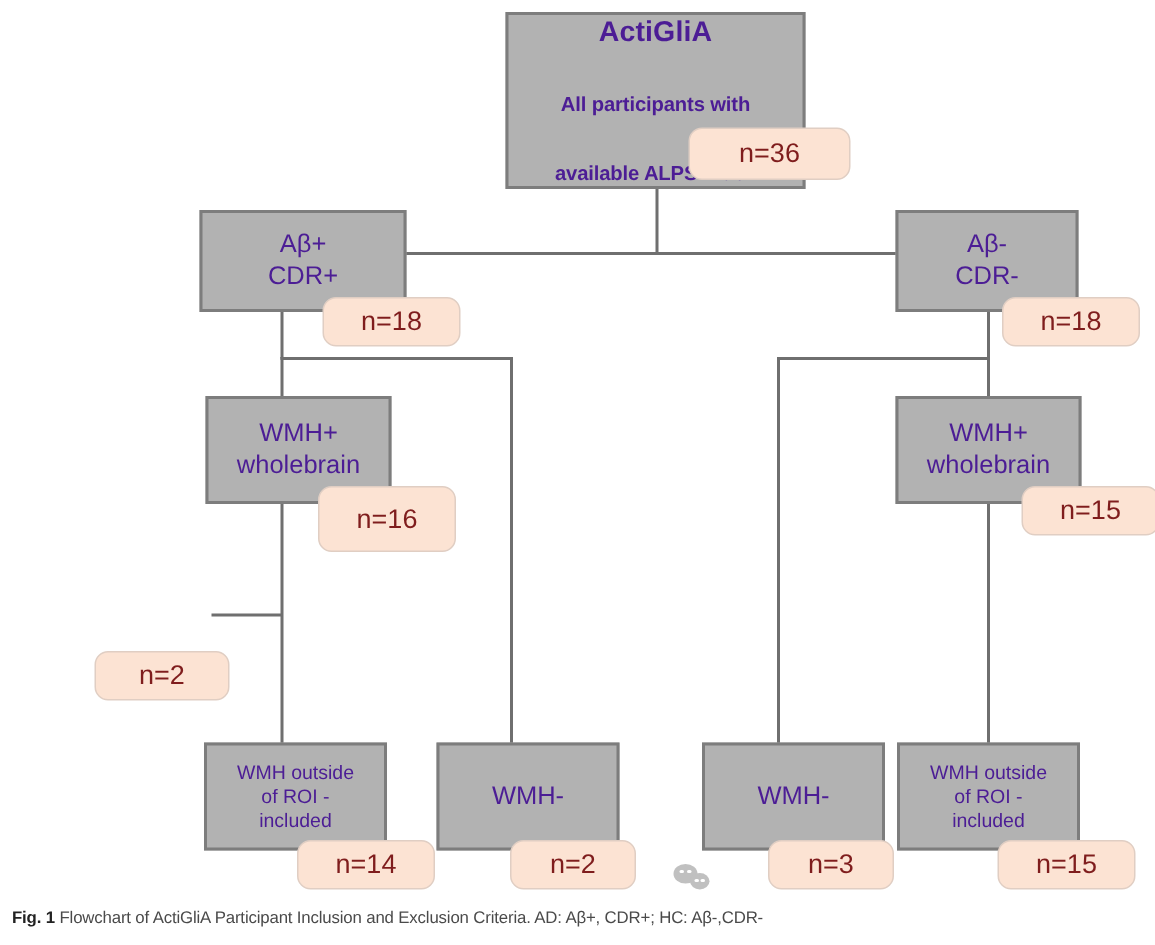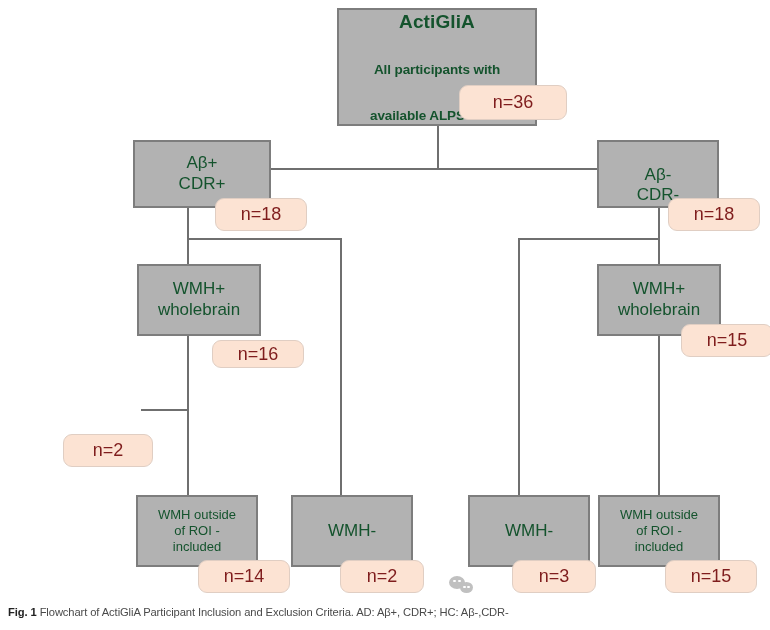--- a/index.html
+++ b/index.html
@@ -37,21 +37,21 @@
     position: absolute;
     box-sizing: border-box;
     background: #b2b2b2;
     border: 2px solid #7d7d7d;
     display: flex;
     flex-direction: column;
     align-items: center;
     justify-content: center;
     text-align: center;
     line-height: 1.22;
-    color: #14532d;
+    color: #4c1d95;
     z-index: 3;
   }
   .node .ttl {
     font-size: 19px;
     font-weight: 700;
     letter-spacing: 0.1px;
   }
   .node .sub {
     font-size: 13.5px;
     font-weight: 700;
@@ -176,31 +176,31 @@
     <div class="sub">available ALPS-Index</div>
   </div>
   <div class="badge" style="left:459px; top:85px; width:108px; height:35px;">n=36</div>
 
   <div class="node" style="left:133px; top:140px; width:138px; height:68px;">
     <div class="big">Aβ+</div>
     <div class="big">CDR+</div>
   </div>
   <div class="badge" style="left:215px; top:198px; width:92px; height:33px;">n=18</div>
 
-  <div class="node" style="left:597px; top:140px; width:122px; height:68px;justify-content:flex-end;">
+  <div class="node" style="left:597px; top:140px; width:122px; height:68px;">
     <div class="big">Aβ-</div>
     <div class="big">CDR-</div>
   </div>
   <div class="badge" style="left:668px; top:198px; width:92px; height:33px;">n=18</div>
 
   <div class="node" style="left:137px; top:264px; width:124px; height:72px;">
     <div class="big">WMH+</div>
     <div class="big">wholebrain</div>
   </div>
-  <div class="badge" style="left:212px; top:324px; width:92px; height:28px;margin-top:16px;">n=16</div>
+  <div class="badge" style="left:212px; top:324px; width:92px; height:44px;">n=16</div>
 
   <div class="node" style="left:597px; top:264px; width:124px; height:72px;">
     <div class="big">WMH+</div>
     <div class="big">wholebrain</div>
   </div>
   <div class="badge" style="left:681px; top:324px; width:92px; height:33px;">n=15</div>
 
   <div class="badge" style="left:63px; top:434px; width:90px; height:33px;">n=2</div>
 
   <div class="node" style="left:136px; top:495px; width:122px; height:72px;">

